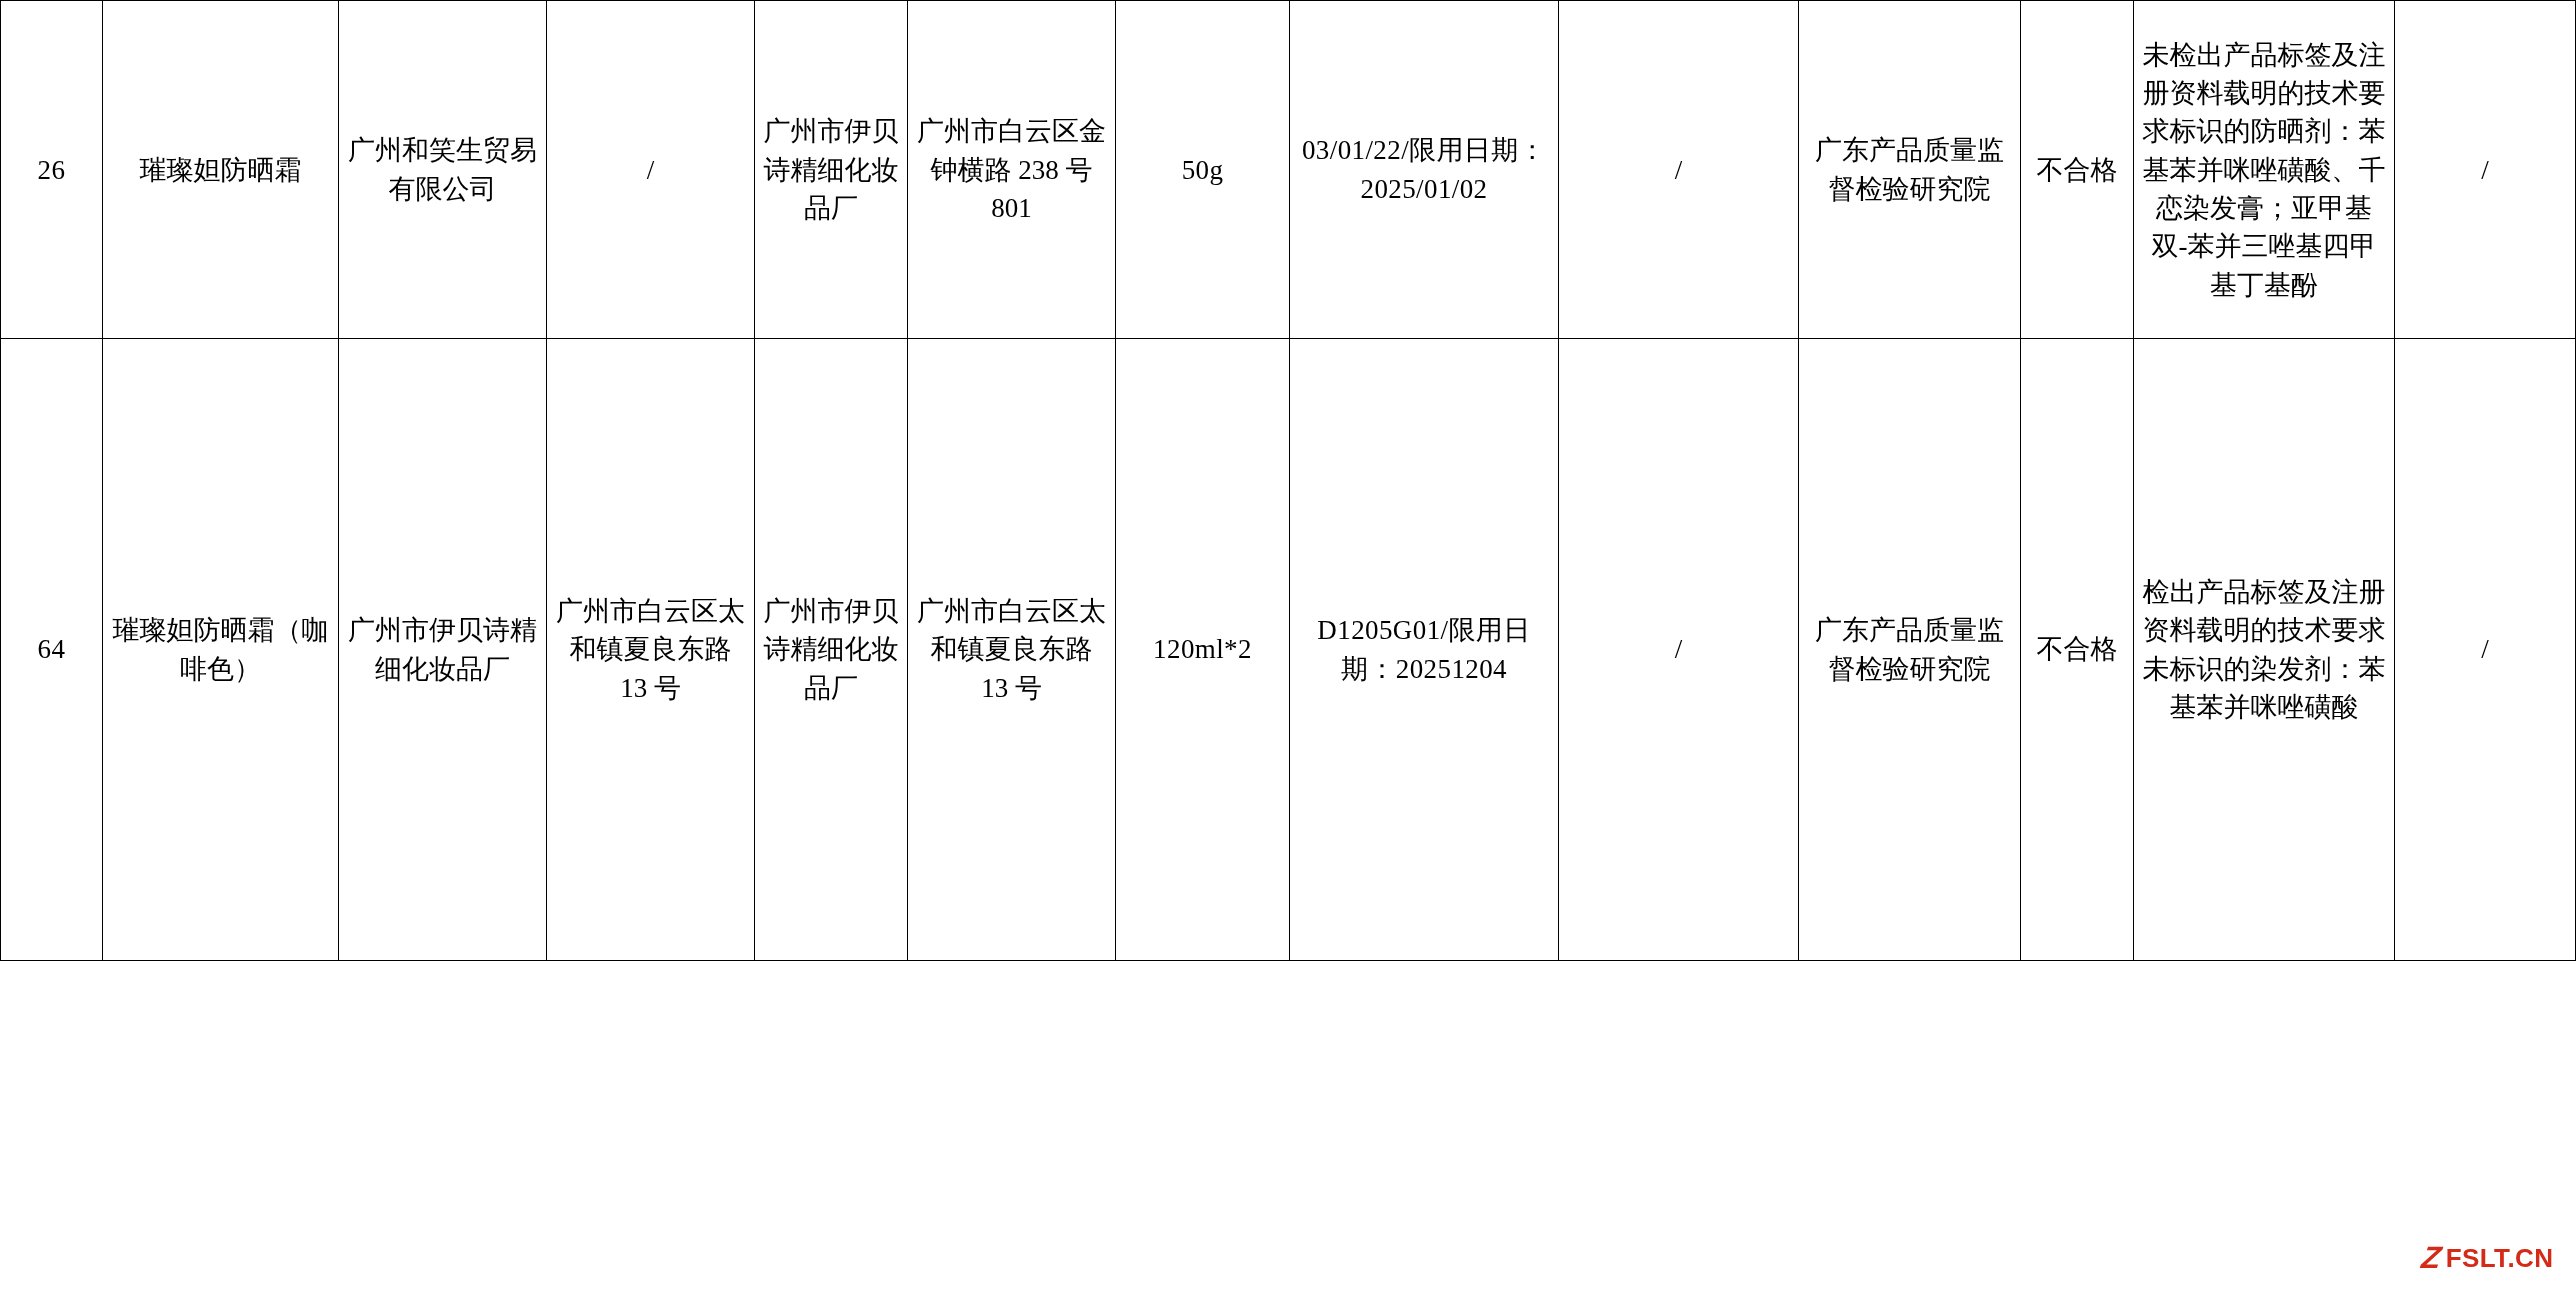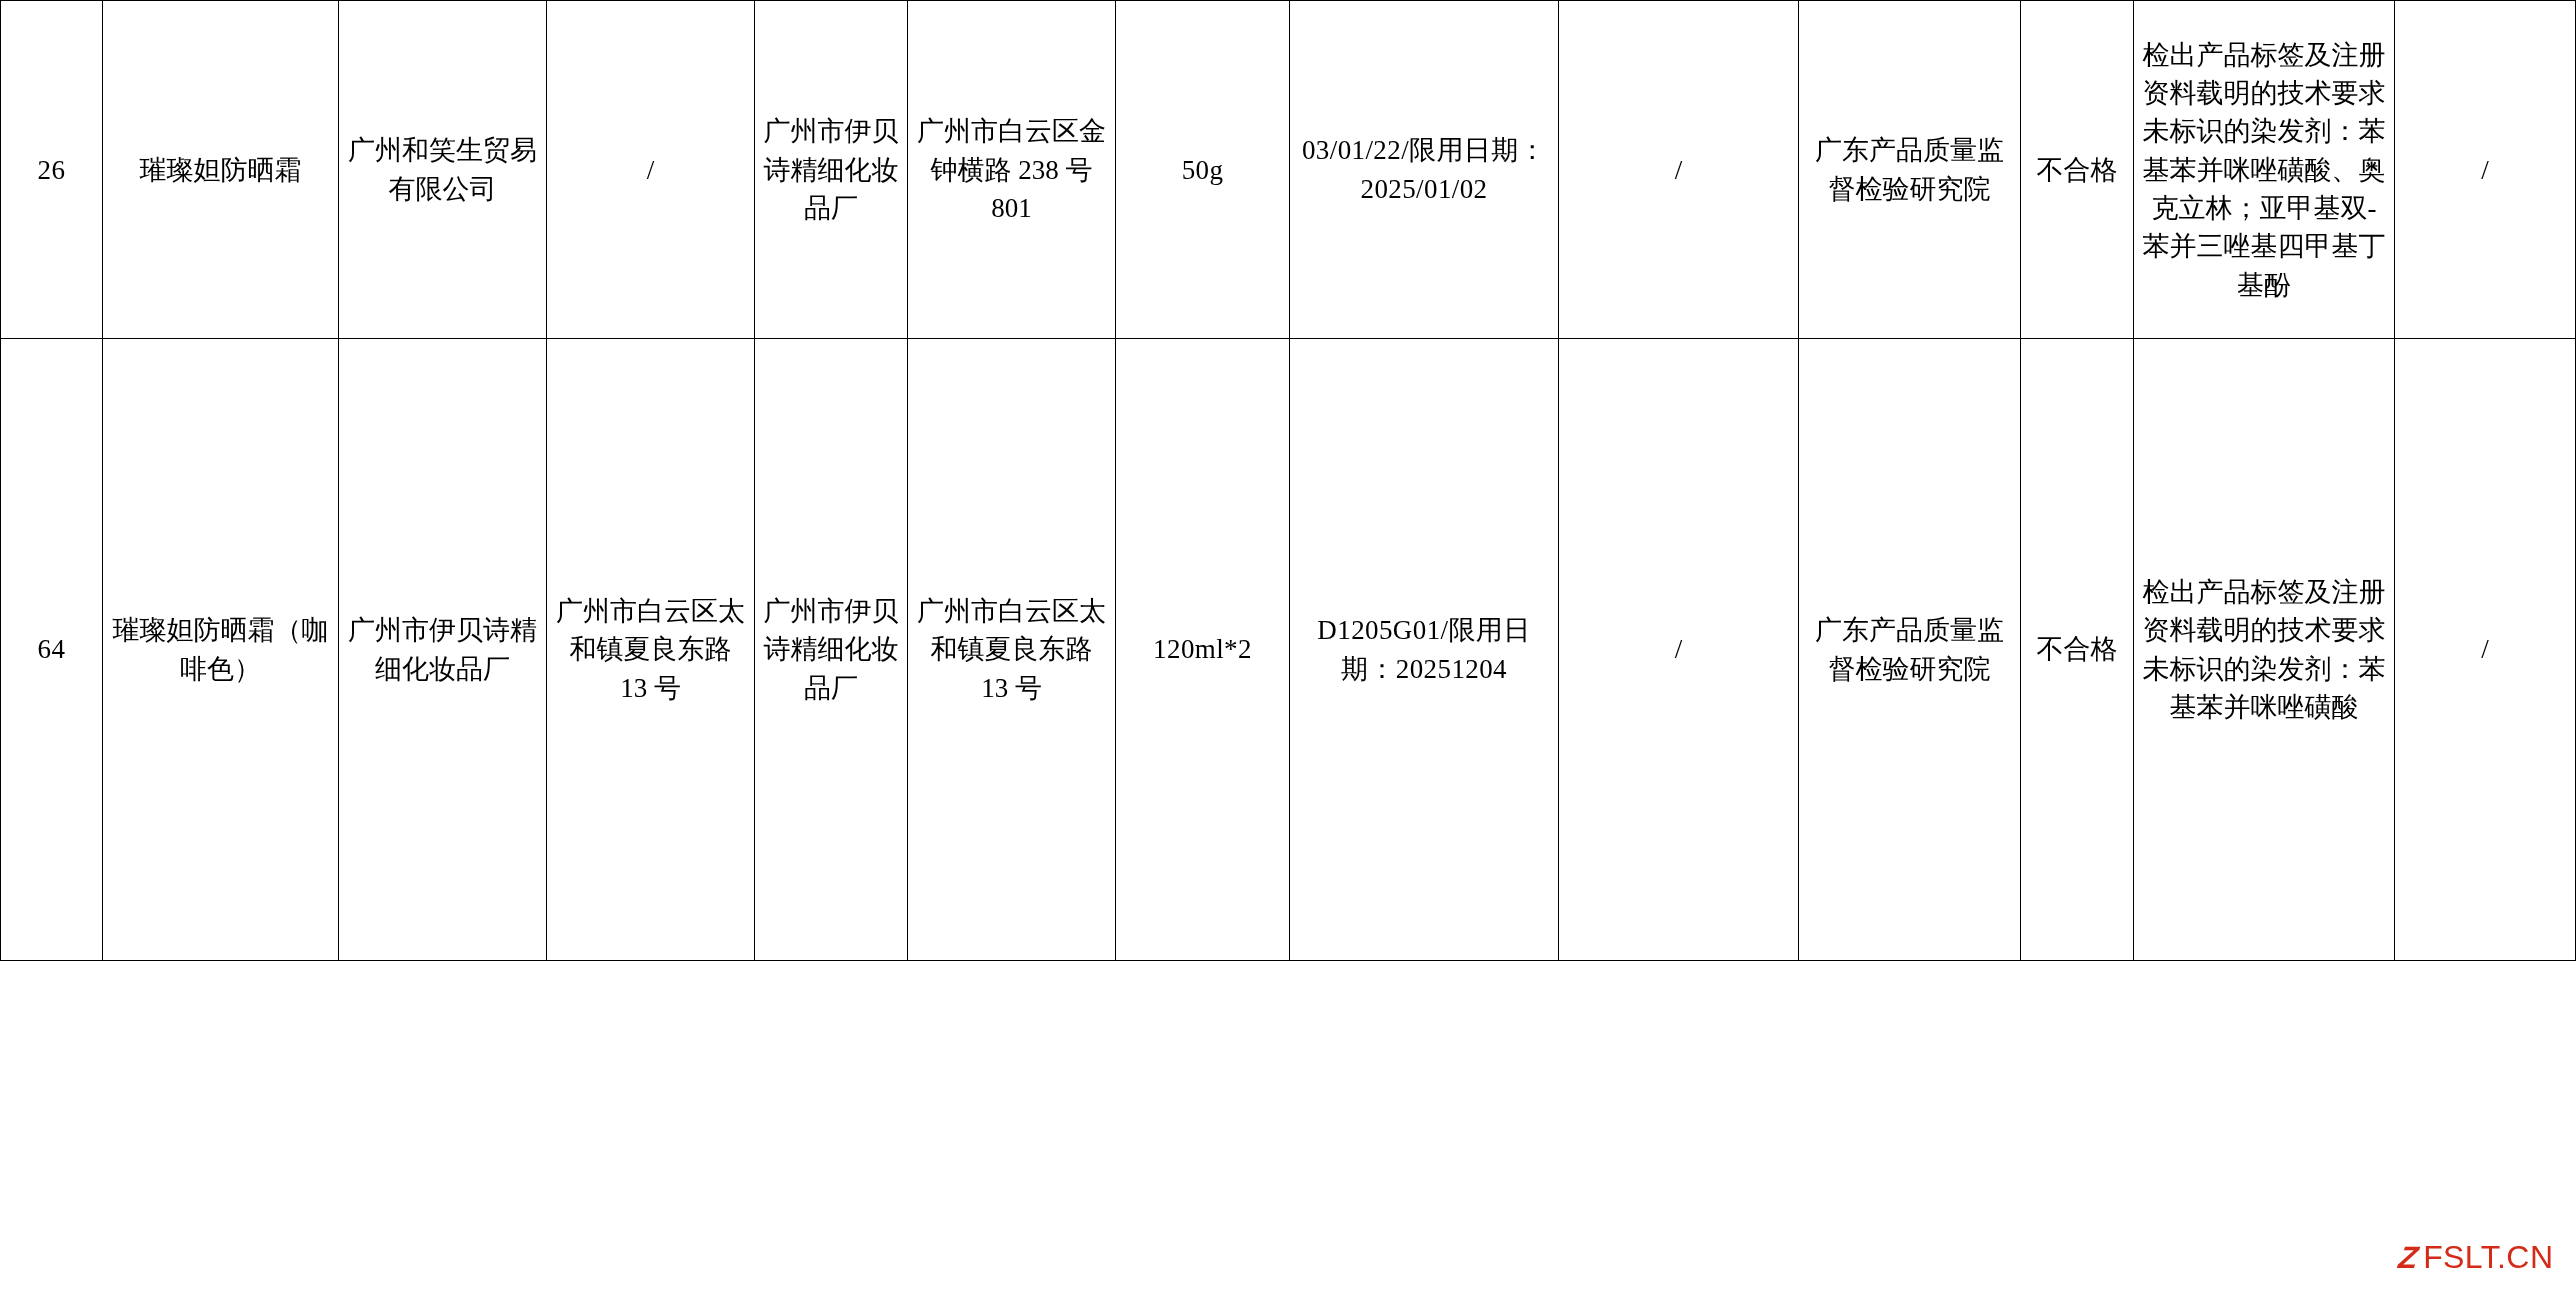--- a/index.html
+++ b/index.html
@@ -82,22 +82,22 @@
   }
   .wm-mark {
     font-size: 31px;
     font-weight: bold;
     color: #d42a18;
     font-style: italic;
     line-height: 1;
     transform: skewX(-8deg);
   }
   .wm-text {
-    font-size: 32px;
-    font-weight: normal;
+    font-size: 26px;
+    font-weight: bold;
     color: #d42a18;
     letter-spacing: 0.4px;
     line-height: 1;
   }
 </style>
 </head>
 <body>
 
 <div class="sheet">
 
@@ -146,21 +146,21 @@
         <td>
             <span class="cell-text">/</span>
           </td>
         <td>
             <span class="cell-text">广东产品质量监督检验研究院</span>
           </td>
         <td>
             <span class="cell-text">不合格</span>
           </td>
         <td>
-            <span class="cell-text">检出产品标签及注册资料载明的技术要求未标识的染发剂：苯基苯并咪唑磺酸、奥克立林；亚甲基双-苯并三唑基四甲基丁基酚</span>
+            <span class="cell-text">未检出产品标签及注册资料载明的技术要求标识的防晒剂：苯基苯并咪唑磺酸、千恋染发膏；亚甲基双-苯并三唑基四甲基丁基酚</span>
           </td>
         <td>
             <span class="cell-text">/</span>
           </td>
       </tr>
 
       <tr class="row-36">
         <td>
             <span class="cell-text numeric">64</span>
           </td>

